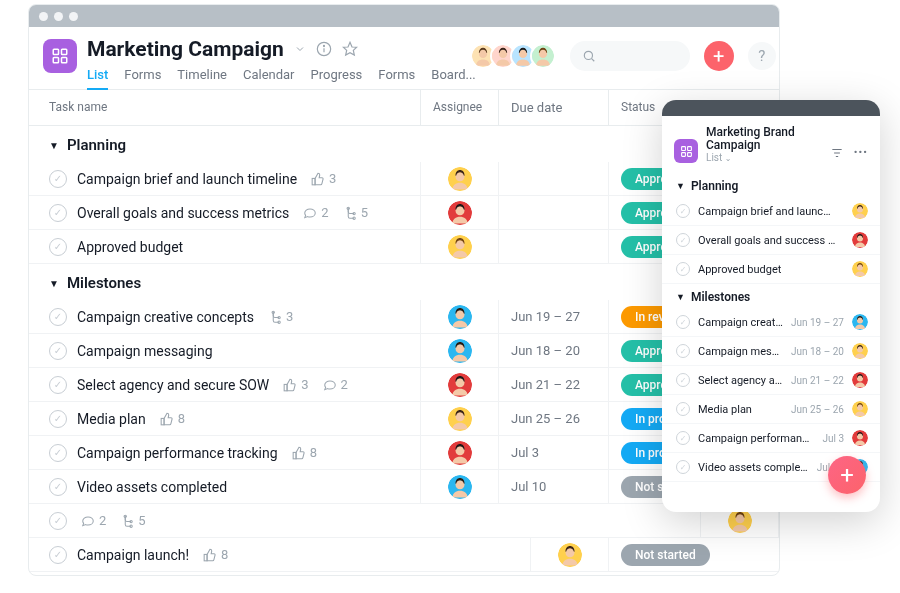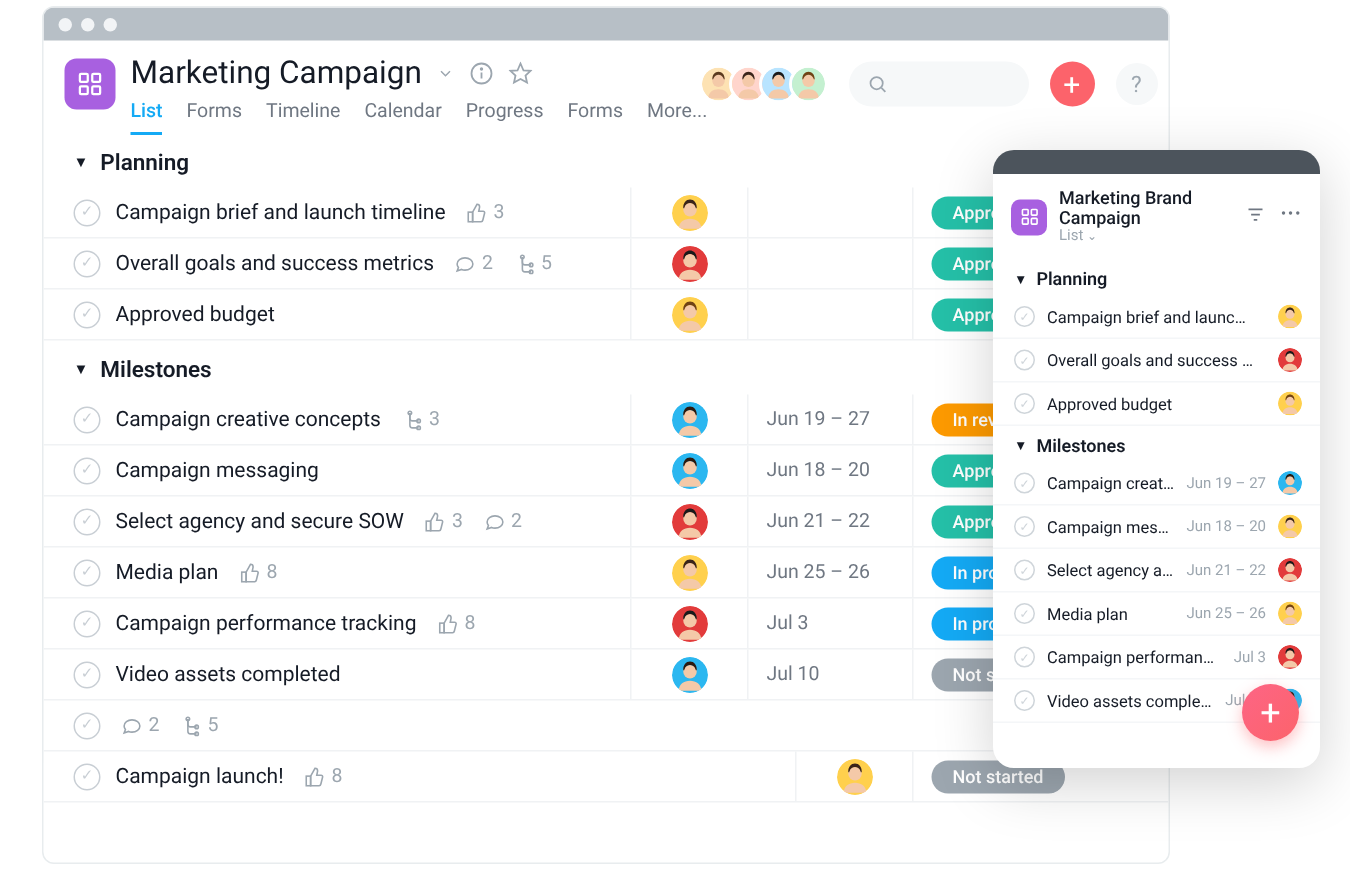--- a/index.html
+++ b/index.html
@@ -36,21 +36,21 @@
   .project-icon {
     width: 34px; height: 34px; border-radius: 8px;
     background: #a860e0;
     display:flex;align-items:center;justify-content:center;
     margin-right: 10px; margin-top:2px;
     flex: none;
   }
   .project-icon svg { width:18px; height:18px; }
   .title-block { flex: 1; }
   .title-row { display:flex; align-items:center; gap:10px; }
-  .title-row h1 { font-size: 21px; font-weight: 400; }
+  .title-row h1 { font-size: 21px; font-weight: 700; }
   .hicon { color:#9ca6af; display:inline-flex; }
   .tabs { display:flex; gap:16px; margin-top:6px; font-size:13px; }
   .tab { color:#6f7782; cursor:pointer; }
   .tab.active { color:#14aaf5; border-bottom:2px solid #14aaf5; padding-bottom:6px; margin-bottom:-1px; font-weight:500;}
   .header-right { display:flex; align-items:center; gap:14px; margin-top:4px;}
   .facepile { display:flex; }
   .facepile .avatar { margin-left:-6px; }
   .avatar {
     width:26px;height:26px;border-radius:50%;
     border:2px solid #fff;
@@ -117,21 +117,21 @@
   
   .mobile{
     position:absolute; right:20px; top:100px;
     width:218px; height:412px;
     background:#fff; border-radius:14px;
     box-shadow:0 10px 40px rgba(0,0,0,0.18);
     overflow:hidden;
     font-size:11px;
   }
   .m-top{height:16px;background:#4c545c;}
-  .m-head{display:flex;align-items:center;gap:8px;padding:10px 12px;}
+  .m-head{display:flex;align-items:flex-end;gap:8px;padding:10px 12px;}
   .m-proj-icon{width:24px;height:24px;border-radius:6px;background:#a860e0;display:flex;align-items:center;justify-content:center;}
   .m-proj-icon svg{width:13px;height:13px;}
   .m-title-block{flex:1;}
   .m-title{font-size:12px;font-weight:500;line-height:1.1;}
   .m-sub{font-size:10px;color:#9ca6af;}
   .m-hicons{display:flex;gap:10px;color:#6f7782;}
   .m-section{font-size:12px;font-weight:600;padding:6px 14px 4px;display:flex;align-items:center;gap:6px;}
   .m-row{
     display:flex;align-items:center;gap:8px;
     padding:6px 12px 6px 14px;
@@ -188,21 +188,21 @@
             </svg>
           </span>
       </div>
       <div class="tabs" id="tabs">
           <span class="tab active">List</span>
           <span class="tab">Forms</span>
           <span class="tab">Timeline</span>
           <span class="tab">Calendar</span>
           <span class="tab">Progress</span>
           <span class="tab">Forms</span>
-          <span class="tab">More...</span>
+          <span class="tab">Board...</span>
         </div>
     </div>
     <div class="header-right">
       <div class="facepile" id="facepile">
           <div class="avatar">
             <svg viewBox="0 0 32 32">
               <circle cx="16" cy="16" r="16" fill="#fde2b3"></circle>
               <circle cx="16" cy="13" r="6" fill="#f4c9a8"></circle>
               <path d="M6 30c0-6 4.5-9 10-9s10 3 10 9" fill="#f4c9a8"></path>
               <path d="M10 11c0-4 2.5-7 6-7s6 3 6 7c0 1-1 1-1 0-1-3-3-4-5-4s-4 1-5 4c0 1-1 1-1 0z" fill="#5b3a1e"></path>
@@ -238,20 +238,26 @@
             <circle cx="11" cy="11" r="7"></circle>
             <line x1="21" y1="21" x2="16.5" y2="16.5"></line>
           </svg>
       </div>
       <div class="plus-btn">+</div>
       <div class="help-btn">?</div>
 
     </div>
   </div>
 
+  <div class="colhead">
+    <div class="c-task">Task name</div>
+    <div class="c-assignee">Assignee</div>
+    <div class="c-date">Due date</div>
+    <div class="c-status">Status</div>
+  </div>
 
   <div id="task-list">
       <div class="section-row">
         <span class="caret">▼</span>
         <span>Planning</span>
       </div>
       <div class="task-row">
       <div class="cell c-task">
         <span class="check"></span>
         <span>Campaign brief and launch timeline</span>

